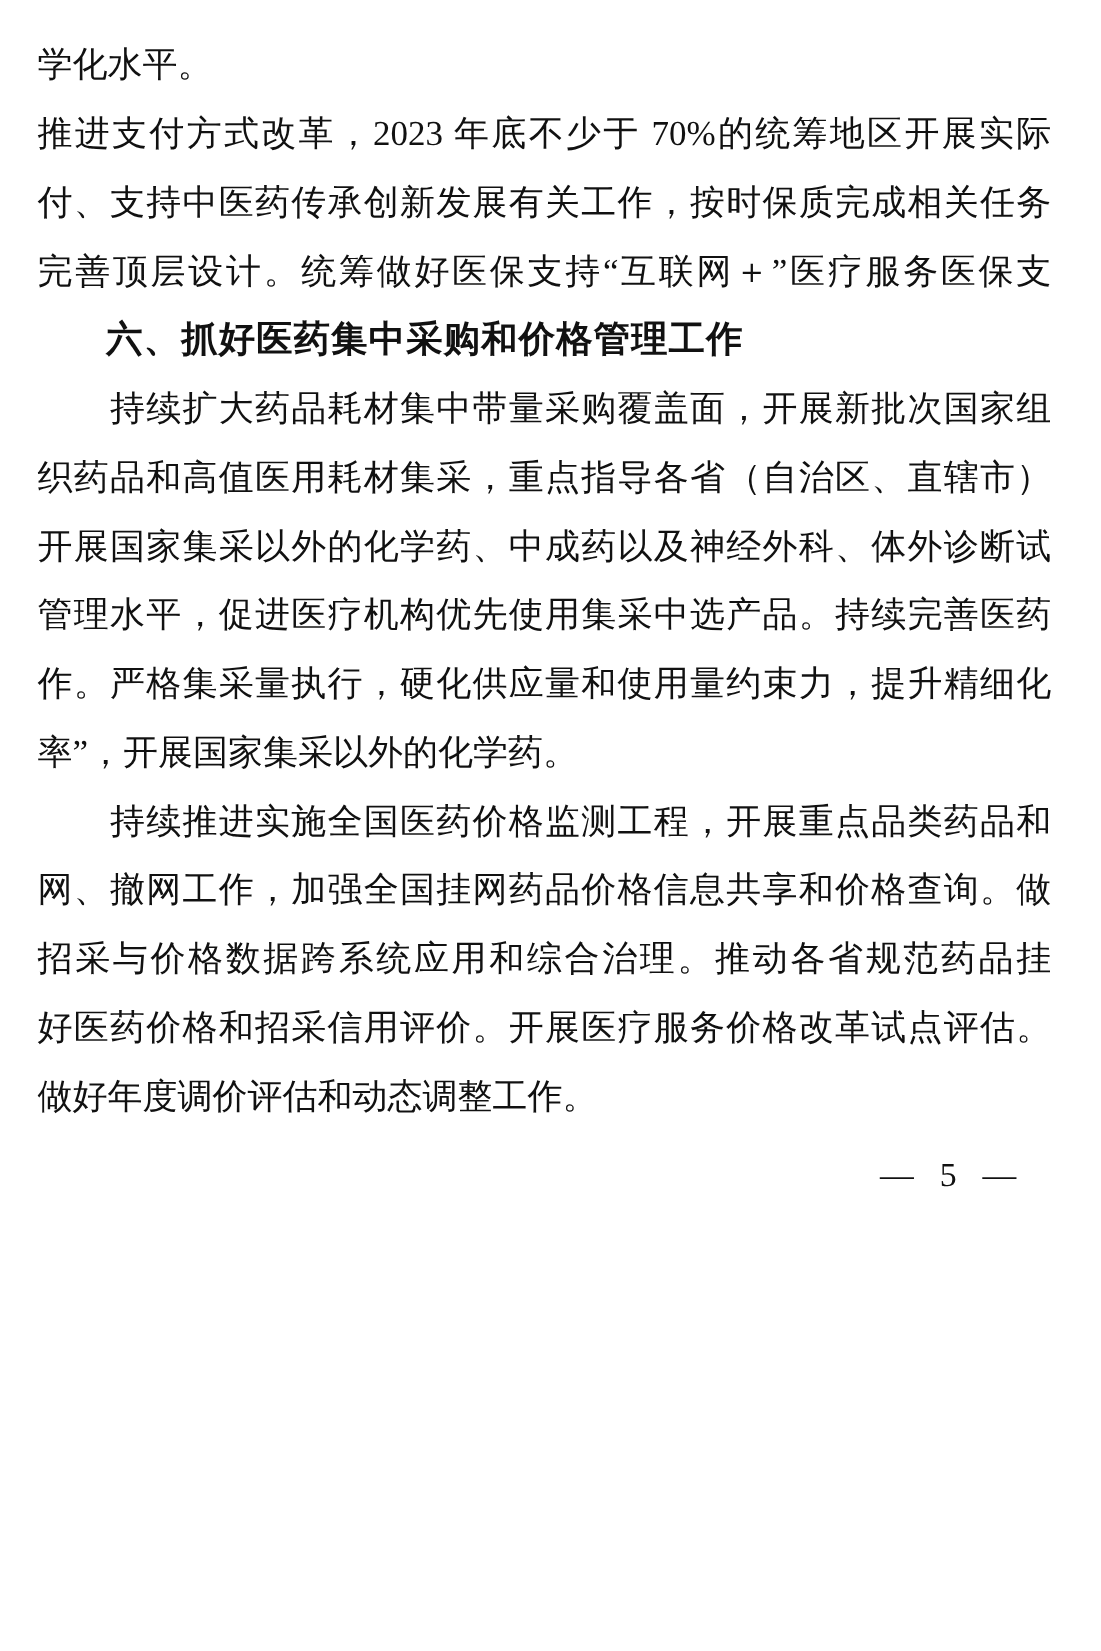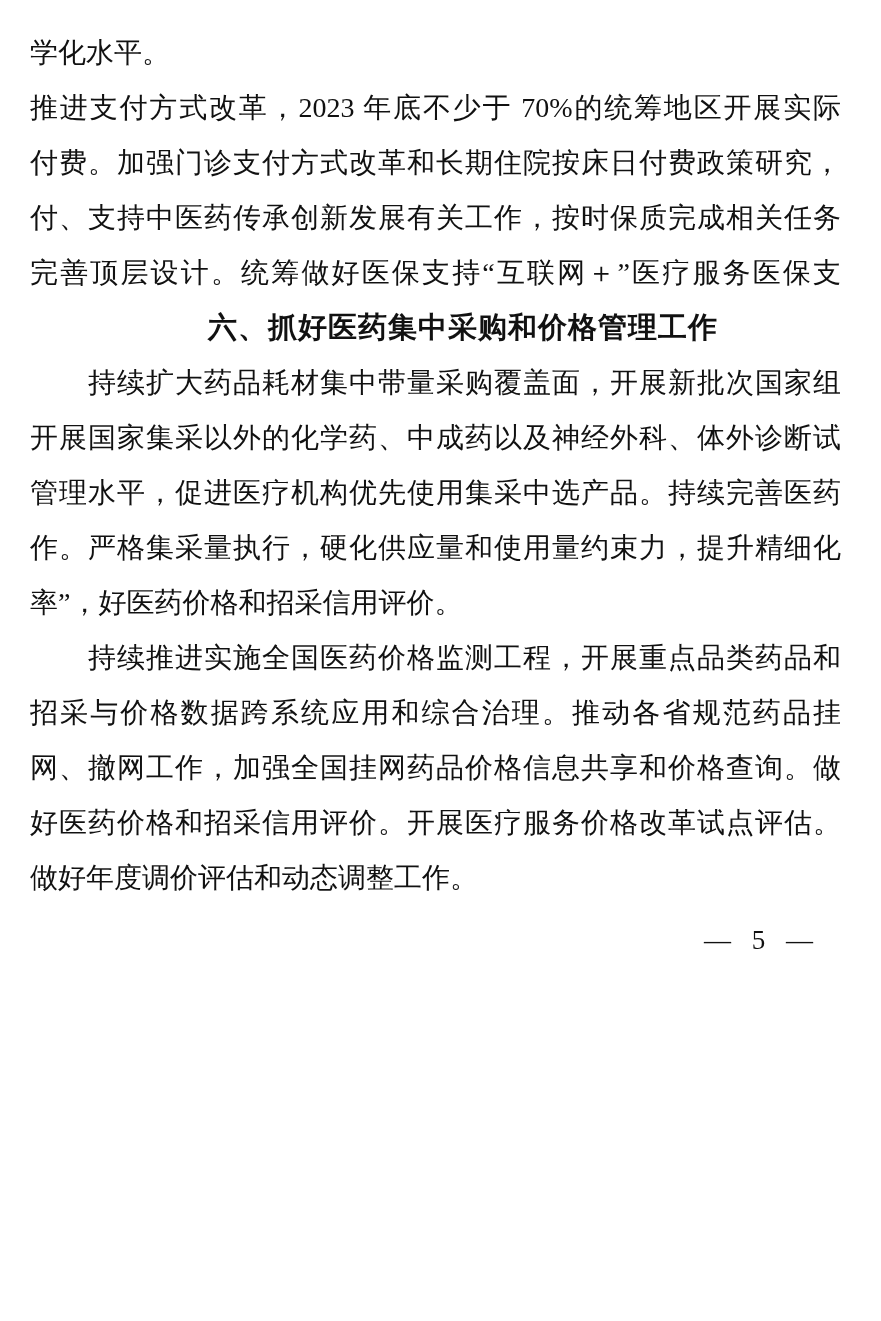--- a/index.html
+++ b/index.html
@@ -16,21 +16,20 @@
     padding: 25px 30px 0 30px;
     color: #111111;
     font-family: "Liberation Serif", "DejaVu Serif", serif;
   }
   .line {
     height: 55px;
     line-height: 55px;
     font-size: 28px;
     overflow: hidden;
     white-space: normal;
-    text-align: center;
   }
   
   .j {
     text-align: justify;
     text-align-last: justify;
   }
   
   .indent {
     text-indent: 58px;
   }
@@ -57,33 +56,33 @@
   }
 </style>
 </head>
 <body>
 
 <div class="page">
 
   <div class="line end">学化水平。</div>
 
   <div class="line j">推进支付方式改革，2023 年底不少于 70%的统筹地区开展实际</div>
-  <div class="line j">付费。加强门诊支付方式改革和长期住院按床日付费政策研究，</div>
   <div class="line j">付、支持中医药传承创新发展有关工作，按时保质完成相关任务</div>
   <div class="line j">完善顶层设计。统筹做好医保支持“互联网＋”医疗服务医保支</div>
 
   <div class="line heading">六、抓好医药集中采购和价格管理工作</div>
 
   <div class="line j indent">持续扩大药品耗材集中带量采购覆盖面，开展新批次国家组</div>
+  <div class="line j">织药品和高值医用耗材集采，重点指导各省（自治区、直辖市）</div>
   <div class="line j">开展国家集采以外的化学药、中成药以及神经外科、体外诊断试</div>
   <div class="line j">管理水平，促进医疗机构优先使用集采中选产品。持续完善医药</div>
   <div class="line j">作。严格集采量执行，硬化供应量和使用量约束力，提升精细化</div>
-  <div class="line end">率”，好医药价格和招采信用评价。</div>
+  <div class="line end">率”，开展国家集采以外的化学药。</div>
 
   <div class="line j indent">持续推进实施全国医药价格监测工程，开展重点品类药品和</div>
+  <div class="line j">网、撤网工作，加强全国挂网药品价格信息共享和价格查询。做</div>
   <div class="line j">招采与价格数据跨系统应用和综合治理。推动各省规范药品挂</div>
-  <div class="line j">网、撤网工作，加强全国挂网药品价格信息共享和价格查询。做</div>
   <div class="line j">好医药价格和招采信用评价。开展医疗服务价格改革试点评估。</div>
   <div class="line end">做好年度调价评估和动态调整工作。</div>
 
   <div class="footer-line">— 5 —</div>
 
 </div>
 
 </body></html>

